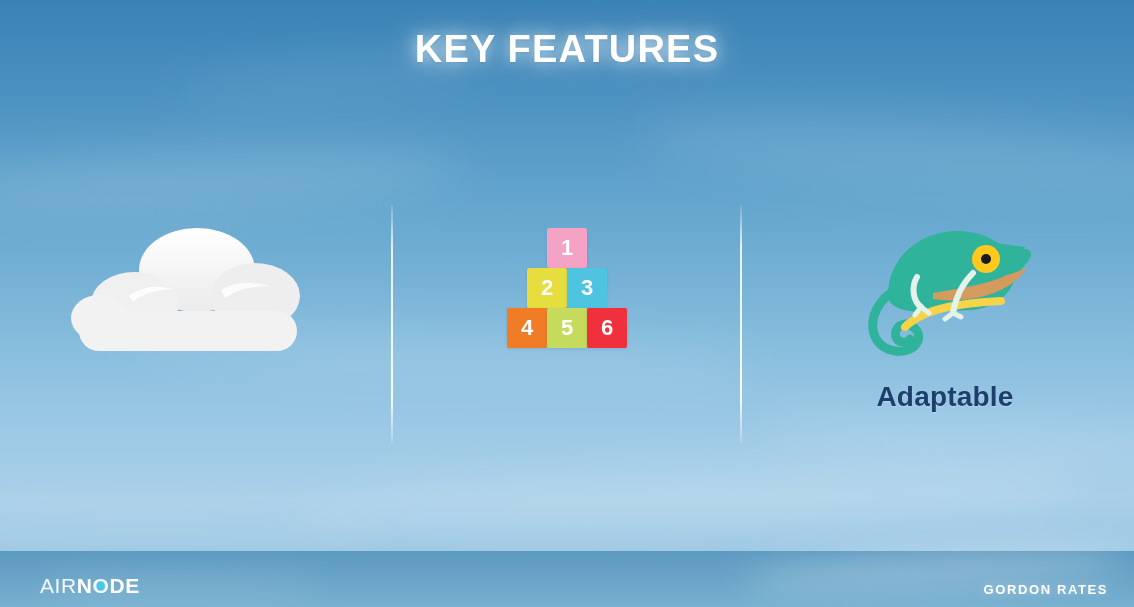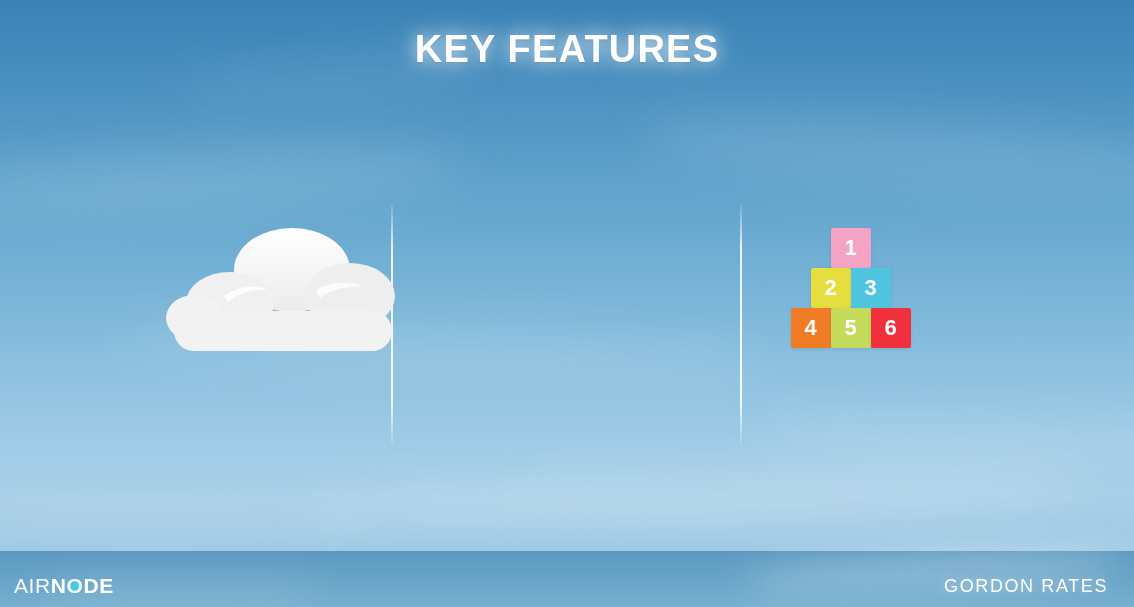--- a/index.html
+++ b/index.html
@@ -141,21 +141,21 @@
     position: absolute;
     pointer-events: none;
     border-radius: 50%;
     filter: blur(16px);
   }
   .fw1 { right: 10px; top: 2px;  width: 380px; height: 36px; background: rgba(255,255,255,0.26); transform: rotate(-3deg); }
   .fw2 { left: 30px;  top: 24px; width: 300px; height: 28px; background: rgba(255,255,255,0.12); }
 
   .logo {
     position: absolute;
-    left: 14px;
+    left: 40px;
     bottom: 11px;
     display: flex;
     align-items: center;
     color: #ffffff;
     font-size: 21px;
     letter-spacing: 0.6px;
     line-height: 1;
   }
   .logo .air { font-weight: 300; opacity: 0.93; }
   .logo .nd  { font-weight: bold; }
@@ -174,22 +174,22 @@
     border-radius: 50%;
     background: #3fd0e8;
     box-shadow: 0 0 4px rgba(63,208,232,0.9);
   }
 
   .brand {
     position: absolute;
     right: 26px;
     bottom: 10px;
     color: #ffffff;
-    font-size: 18px;
-    font-weight: normal;
+    font-size: 13px;
+    font-weight: bold;
     letter-spacing: 1.6px;
     text-shadow: 0 0 10px rgba(255,255,255,0.35);
   }
 </style>
 </head>
 <body>
 
 <div id="slide">
 
   <div class="sky-wisp w1"></div>
@@ -244,20 +244,47 @@
           </div>
           <div class="block-row">
             <div class="block" style="background: rgb(240, 124, 38);">4</div>
             <div class="block" style="background: rgb(197, 219, 92);">5</div>
             <div class="block" style="background: rgb(240, 48, 60);">6</div>
           </div>
         </div>
       </div>
     </div>
 
+    <div class="feature">
+      <div class="feature-art">
+        <svg width="180" height="145" viewBox="0 0 180 145">
+
+          <path d="M36 78 C10 96 12 132 40 136 C62 139 70 120 58 112 C48 105 38 113 41 122 C43 128 52 129 55 124" fill="none" stroke="#2fb39b" stroke-width="9" stroke-linecap="round"></path>
+
+          <path d="M33 80 C33 40 68 16 102 16 C124 16 140 24 150 34 L170 34 C176 34 178 40 174 45
+                   L160 62 C156 80 140 92 118 95 L70 97 C48 97 33 92 33 80 Z" fill="#2fb39b"></path>
+
+          <path d="M140 28 L170 32 L162 44 Z" fill="#2fb39b"></path>
+
+          <path d="M78 78 C100 74 132 70 152 60 C158 58 166 56 172 52 C166 64 150 76 126 82
+                   C108 86 90 86 78 84 Z" fill="#d49a5e"></path>
+
+          <path d="M50 112 C70 92 110 88 146 86" fill="none" stroke="#f7d34a" stroke-width="8" stroke-linecap="round"></path>
+
+          <path d="M62 62 C56 72 58 86 66 92" fill="none" stroke="#e4f2ec" stroke-width="6" stroke-linecap="round"></path>
+          <path d="M66 92 L60 100 M66 92 L74 98" fill="none" stroke="#e4f2ec" stroke-width="5" stroke-linecap="round"></path>
+          <path d="M118 58 C106 70 100 86 98 98" fill="none" stroke="#e4f2ec" stroke-width="6" stroke-linecap="round"></path>
+          <path d="M98 98 L90 104 M98 98 L106 102" fill="none" stroke="#e4f2ec" stroke-width="5" stroke-linecap="round"></path>
+
+          <circle cx="131" cy="44" r="14" fill="#ffc81e"></circle>
+          <circle cx="131" cy="44" r="5" fill="#1a1a1a"></circle>
+        </svg>
+      </div>
+      <div class="feature-label">Adaptable</div>
+    </div>
 
   </div>
 
   <div class="footer">
     <div class="footer-wisp fw1"></div>
     <div class="footer-wisp fw2"></div>
 
     <div class="logo">
       <span class="air">AIR</span>
         <span class="nd">N</span>

